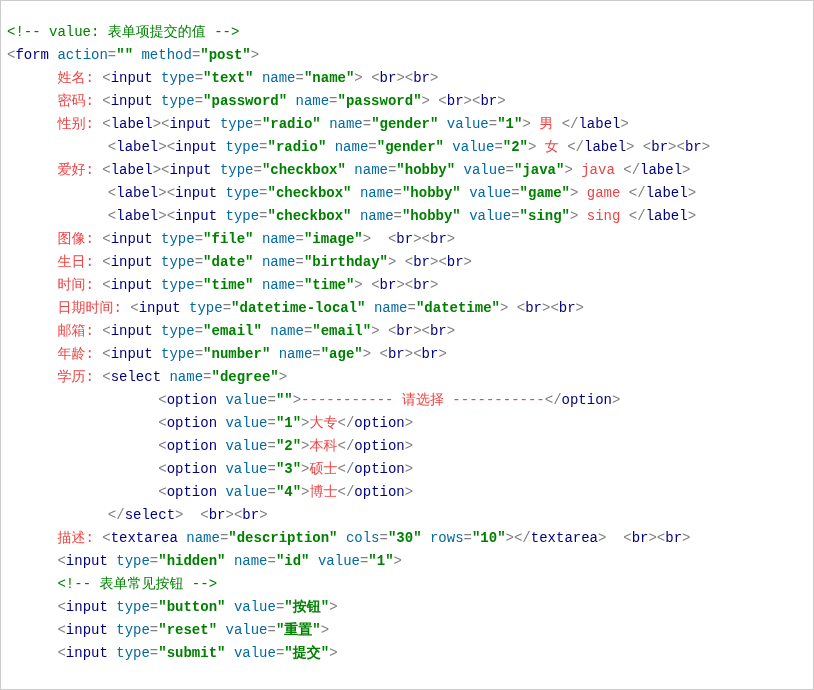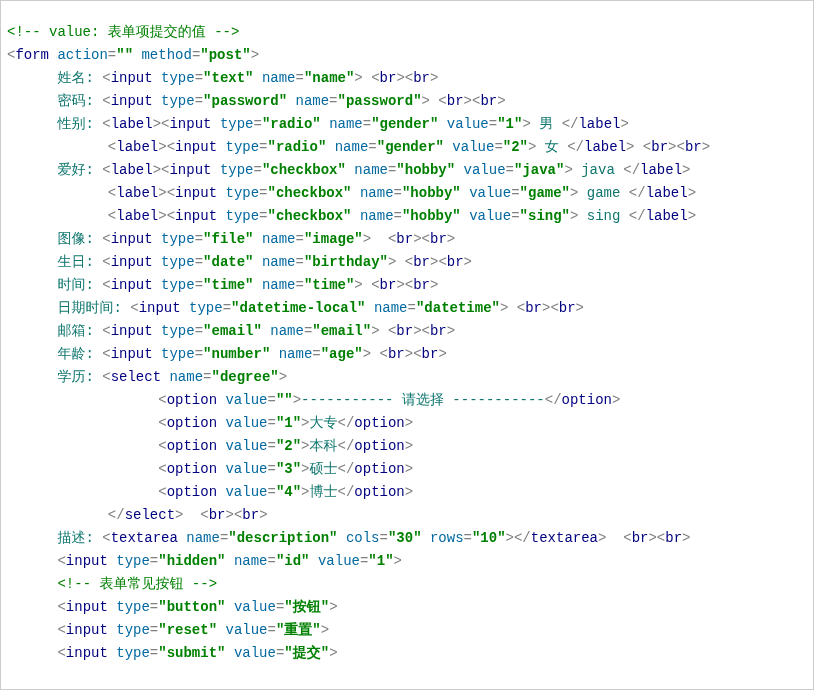--- a/index.html
+++ b/index.html
@@ -19,19 +19,19 @@
     white-space: pre;
     overflow: hidden;
     color: #333;
   }
   .c-comment { color: #008000; }
   .c-bracket { color: #808080; }
   .c-tag     { color: #000080; }
   .c-attr    { color: #0369a1; }
   .c-eq      { color: #808080; }
   .c-string  { color: #008000; font-weight: bold; }
-  .c-text    { color: #0f766e; }
+  .c-text    { color: #ef4444; }
   .code-line { display: block; white-space: pre; }
 </style>
 </head>
 <body>
 
 <div class="editor" id="editor"><span class="code-line"><span class="c-comment">&lt;!-- value: 表单项提交的值 --&gt;</span></span><span class="code-line"><span class="c-bracket">&lt;</span><span class="c-tag">form</span> <span class="c-attr">action</span><span class="c-eq">=</span><span class="c-string">""</span> <span class="c-attr">method</span><span class="c-eq">=</span><span class="c-string">"post"</span><span class="c-bracket">&gt;</span></span><span class="code-line">      <span class="c-text">姓名: </span><span class="c-bracket">&lt;</span><span class="c-tag">input</span> <span class="c-attr">type</span><span class="c-eq">=</span><span class="c-string">"text"</span> <span class="c-attr">name</span><span class="c-eq">=</span><span class="c-string">"name"</span><span class="c-bracket">&gt;</span><span class="c-text"> </span><span class="c-bracket">&lt;</span><span class="c-tag">br</span><span class="c-bracket">&gt;</span><span class="c-bracket">&lt;</span><span class="c-tag">br</span><span class="c-bracket">&gt;</span></span><span class="code-line">      <span class="c-text">密码: </span><span class="c-bracket">&lt;</span><span class="c-tag">input</span> <span class="c-attr">type</span><span class="c-eq">=</span><span class="c-string">"password"</span> <span class="c-attr">name</span><span class="c-eq">=</span><span class="c-string">"password"</span><span class="c-bracket">&gt;</span><span class="c-text"> </span><span class="c-bracket">&lt;</span><span class="c-tag">br</span><span class="c-bracket">&gt;</span><span class="c-bracket">&lt;</span><span class="c-tag">br</span><span class="c-bracket">&gt;</span></span><span class="code-line">      <span class="c-text">性别: </span><span class="c-bracket">&lt;</span><span class="c-tag">label</span><span class="c-bracket">&gt;</span><span class="c-bracket">&lt;</span><span class="c-tag">input</span> <span class="c-attr">type</span><span class="c-eq">=</span><span class="c-string">"radio"</span> <span class="c-attr">name</span><span class="c-eq">=</span><span class="c-string">"gender"</span> <span class="c-attr">value</span><span class="c-eq">=</span><span class="c-string">"1"</span><span class="c-bracket">&gt;</span><span class="c-text"> 男 </span><span class="c-bracket">&lt;/</span><span class="c-tag">label</span><span class="c-bracket">&gt;</span></span><span class="code-line">            <span class="c-bracket">&lt;</span><span class="c-tag">label</span><span class="c-bracket">&gt;</span><span class="c-bracket">&lt;</span><span class="c-tag">input</span> <span class="c-attr">type</span><span class="c-eq">=</span><span class="c-string">"radio"</span> <span class="c-attr">name</span><span class="c-eq">=</span><span class="c-string">"gender"</span> <span class="c-attr">value</span><span class="c-eq">=</span><span class="c-string">"2"</span><span class="c-bracket">&gt;</span><span class="c-text"> 女 </span><span class="c-bracket">&lt;/</span><span class="c-tag">label</span><span class="c-bracket">&gt;</span><span class="c-text"> </span><span class="c-bracket">&lt;</span><span class="c-tag">br</span><span class="c-bracket">&gt;</span><span class="c-bracket">&lt;</span><span class="c-tag">br</span><span class="c-bracket">&gt;</span></span><span class="code-line">      <span class="c-text">爱好: </span><span class="c-bracket">&lt;</span><span class="c-tag">label</span><span class="c-bracket">&gt;</span><span class="c-bracket">&lt;</span><span class="c-tag">input</span> <span class="c-attr">type</span><span class="c-eq">=</span><span class="c-string">"checkbox"</span> <span class="c-attr">name</span><span class="c-eq">=</span><span class="c-string">"hobby"</span> <span class="c-attr">value</span><span class="c-eq">=</span><span class="c-string">"java"</span><span class="c-bracket">&gt;</span><span class="c-text"> java </span><span class="c-bracket">&lt;/</span><span class="c-tag">label</span><span class="c-bracket">&gt;</span></span><span class="code-line">            <span class="c-bracket">&lt;</span><span class="c-tag">label</span><span class="c-bracket">&gt;</span><span class="c-bracket">&lt;</span><span class="c-tag">input</span> <span class="c-attr">type</span><span class="c-eq">=</span><span class="c-string">"checkbox"</span> <span class="c-attr">name</span><span class="c-eq">=</span><span class="c-string">"hobby"</span> <span class="c-attr">value</span><span class="c-eq">=</span><span class="c-string">"game"</span><span class="c-bracket">&gt;</span><span class="c-text"> game </span><span class="c-bracket">&lt;/</span><span class="c-tag">label</span><span class="c-bracket">&gt;</span></span><span class="code-line">            <span class="c-bracket">&lt;</span><span class="c-tag">label</span><span class="c-bracket">&gt;</span><span class="c-bracket">&lt;</span><span class="c-tag">input</span> <span class="c-attr">type</span><span class="c-eq">=</span><span class="c-string">"checkbox"</span> <span class="c-attr">name</span><span class="c-eq">=</span><span class="c-string">"hobby"</span> <span class="c-attr">value</span><span class="c-eq">=</span><span class="c-string">"sing"</span><span class="c-bracket">&gt;</span><span class="c-text"> sing </span><span class="c-bracket">&lt;/</span><span class="c-tag">label</span><span class="c-bracket">&gt;</span></span><span class="code-line">      <span class="c-text">图像: </span><span class="c-bracket">&lt;</span><span class="c-tag">input</span> <span class="c-attr">type</span><span class="c-eq">=</span><span class="c-string">"file"</span> <span class="c-attr">name</span><span class="c-eq">=</span><span class="c-string">"image"</span><span class="c-bracket">&gt;</span><span class="c-text">  </span><span class="c-bracket">&lt;</span><span class="c-tag">br</span><span class="c-bracket">&gt;</span><span class="c-bracket">&lt;</span><span class="c-tag">br</span><span class="c-bracket">&gt;</span></span><span class="code-line">      <span class="c-text">生日: </span><span class="c-bracket">&lt;</span><span class="c-tag">input</span> <span class="c-attr">type</span><span class="c-eq">=</span><span class="c-string">"date"</span> <span class="c-attr">name</span><span class="c-eq">=</span><span class="c-string">"birthday"</span><span class="c-bracket">&gt;</span><span class="c-text"> </span><span class="c-bracket">&lt;</span><span class="c-tag">br</span><span class="c-bracket">&gt;</span><span class="c-bracket">&lt;</span><span class="c-tag">br</span><span class="c-bracket">&gt;</span></span><span class="code-line">      <span class="c-text">时间: </span><span class="c-bracket">&lt;</span><span class="c-tag">input</span> <span class="c-attr">type</span><span class="c-eq">=</span><span class="c-string">"time"</span> <span class="c-attr">name</span><span class="c-eq">=</span><span class="c-string">"time"</span><span class="c-bracket">&gt;</span><span class="c-text"> </span><span class="c-bracket">&lt;</span><span class="c-tag">br</span><span class="c-bracket">&gt;</span><span class="c-bracket">&lt;</span><span class="c-tag">br</span><span class="c-bracket">&gt;</span></span><span class="code-line">      <span class="c-text">日期时间: </span><span class="c-bracket">&lt;</span><span class="c-tag">input</span> <span class="c-attr">type</span><span class="c-eq">=</span><span class="c-string">"datetime-local"</span> <span class="c-attr">name</span><span class="c-eq">=</span><span class="c-string">"datetime"</span><span class="c-bracket">&gt;</span><span class="c-text"> </span><span class="c-bracket">&lt;</span><span class="c-tag">br</span><span class="c-bracket">&gt;</span><span class="c-bracket">&lt;</span><span class="c-tag">br</span><span class="c-bracket">&gt;</span></span><span class="code-line">      <span class="c-text">邮箱: </span><span class="c-bracket">&lt;</span><span class="c-tag">input</span> <span class="c-attr">type</span><span class="c-eq">=</span><span class="c-string">"email"</span> <span class="c-attr">name</span><span class="c-eq">=</span><span class="c-string">"email"</span><span class="c-bracket">&gt;</span><span class="c-text"> </span><span class="c-bracket">&lt;</span><span class="c-tag">br</span><span class="c-bracket">&gt;</span><span class="c-bracket">&lt;</span><span class="c-tag">br</span><span class="c-bracket">&gt;</span></span><span class="code-line">      <span class="c-text">年龄: </span><span class="c-bracket">&lt;</span><span class="c-tag">input</span> <span class="c-attr">type</span><span class="c-eq">=</span><span class="c-string">"number"</span> <span class="c-attr">name</span><span class="c-eq">=</span><span class="c-string">"age"</span><span class="c-bracket">&gt;</span><span class="c-text"> </span><span class="c-bracket">&lt;</span><span class="c-tag">br</span><span class="c-bracket">&gt;</span><span class="c-bracket">&lt;</span><span class="c-tag">br</span><span class="c-bracket">&gt;</span></span><span class="code-line">      <span class="c-text">学历: </span><span class="c-bracket">&lt;</span><span class="c-tag">select</span> <span class="c-attr">name</span><span class="c-eq">=</span><span class="c-string">"degree"</span><span class="c-bracket">&gt;</span></span><span class="code-line">                  <span class="c-bracket">&lt;</span><span class="c-tag">option</span> <span class="c-attr">value</span><span class="c-eq">=</span><span class="c-string">""</span><span class="c-bracket">&gt;</span><span class="c-text">----------- 请选择 -----------</span><span class="c-bracket">&lt;/</span><span class="c-tag">option</span><span class="c-bracket">&gt;</span></span><span class="code-line">                  <span class="c-bracket">&lt;</span><span class="c-tag">option</span> <span class="c-attr">value</span><span class="c-eq">=</span><span class="c-string">"1"</span><span class="c-bracket">&gt;</span><span class="c-text">大专</span><span class="c-bracket">&lt;/</span><span class="c-tag">option</span><span class="c-bracket">&gt;</span></span><span class="code-line">                  <span class="c-bracket">&lt;</span><span class="c-tag">option</span> <span class="c-attr">value</span><span class="c-eq">=</span><span class="c-string">"2"</span><span class="c-bracket">&gt;</span><span class="c-text">本科</span><span class="c-bracket">&lt;/</span><span class="c-tag">option</span><span class="c-bracket">&gt;</span></span><span class="code-line">                  <span class="c-bracket">&lt;</span><span class="c-tag">option</span> <span class="c-attr">value</span><span class="c-eq">=</span><span class="c-string">"3"</span><span class="c-bracket">&gt;</span><span class="c-text">硕士</span><span class="c-bracket">&lt;/</span><span class="c-tag">option</span><span class="c-bracket">&gt;</span></span><span class="code-line">                  <span class="c-bracket">&lt;</span><span class="c-tag">option</span> <span class="c-attr">value</span><span class="c-eq">=</span><span class="c-string">"4"</span><span class="c-bracket">&gt;</span><span class="c-text">博士</span><span class="c-bracket">&lt;/</span><span class="c-tag">option</span><span class="c-bracket">&gt;</span></span><span class="code-line">            <span class="c-bracket">&lt;/</span><span class="c-tag">select</span><span class="c-bracket">&gt;</span><span class="c-text">  </span><span class="c-bracket">&lt;</span><span class="c-tag">br</span><span class="c-bracket">&gt;</span><span class="c-bracket">&lt;</span><span class="c-tag">br</span><span class="c-bracket">&gt;</span></span><span class="code-line">      <span class="c-text">描述: </span><span class="c-bracket">&lt;</span><span class="c-tag">textarea</span> <span class="c-attr">name</span><span class="c-eq">=</span><span class="c-string">"description"</span> <span class="c-attr">cols</span><span class="c-eq">=</span><span class="c-string">"30"</span> <span class="c-attr">rows</span><span class="c-eq">=</span><span class="c-string">"10"</span><span class="c-bracket">&gt;</span><span class="c-bracket">&lt;/</span><span class="c-tag">textarea</span><span class="c-bracket">&gt;</span><span class="c-text">  </span><span class="c-bracket">&lt;</span><span class="c-tag">br</span><span class="c-bracket">&gt;</span><span class="c-bracket">&lt;</span><span class="c-tag">br</span><span class="c-bracket">&gt;</span></span><span class="code-line">      <span class="c-bracket">&lt;</span><span class="c-tag">input</span> <span class="c-attr">type</span><span class="c-eq">=</span><span class="c-string">"hidden"</span> <span class="c-attr">name</span><span class="c-eq">=</span><span class="c-string">"id"</span> <span class="c-attr">value</span><span class="c-eq">=</span><span class="c-string">"1"</span><span class="c-bracket">&gt;</span></span><span class="code-line"><span class="c-text"></span></span><span class="code-line">      <span class="c-comment">&lt;!-- 表单常见按钮 --&gt;</span></span><span class="code-line">      <span class="c-bracket">&lt;</span><span class="c-tag">input</span> <span class="c-attr">type</span><span class="c-eq">=</span><span class="c-string">"button"</span> <span class="c-attr">value</span><span class="c-eq">=</span><span class="c-string">"按钮"</span><span class="c-bracket">&gt;</span></span><span class="code-line">      <span class="c-bracket">&lt;</span><span class="c-tag">input</span> <span class="c-attr">type</span><span class="c-eq">=</span><span class="c-string">"reset"</span> <span class="c-attr">value</span><span class="c-eq">=</span><span class="c-string">"重置"</span><span class="c-bracket">&gt;</span></span><span class="code-line">      <span class="c-bracket">&lt;</span><span class="c-tag">input</span> <span class="c-attr">type</span><span class="c-eq">=</span><span class="c-string">"submit"</span> <span class="c-attr">value</span><span class="c-eq">=</span><span class="c-string">"提交"</span><span class="c-bracket">&gt;</span></span></div>
 
 </body></html>

